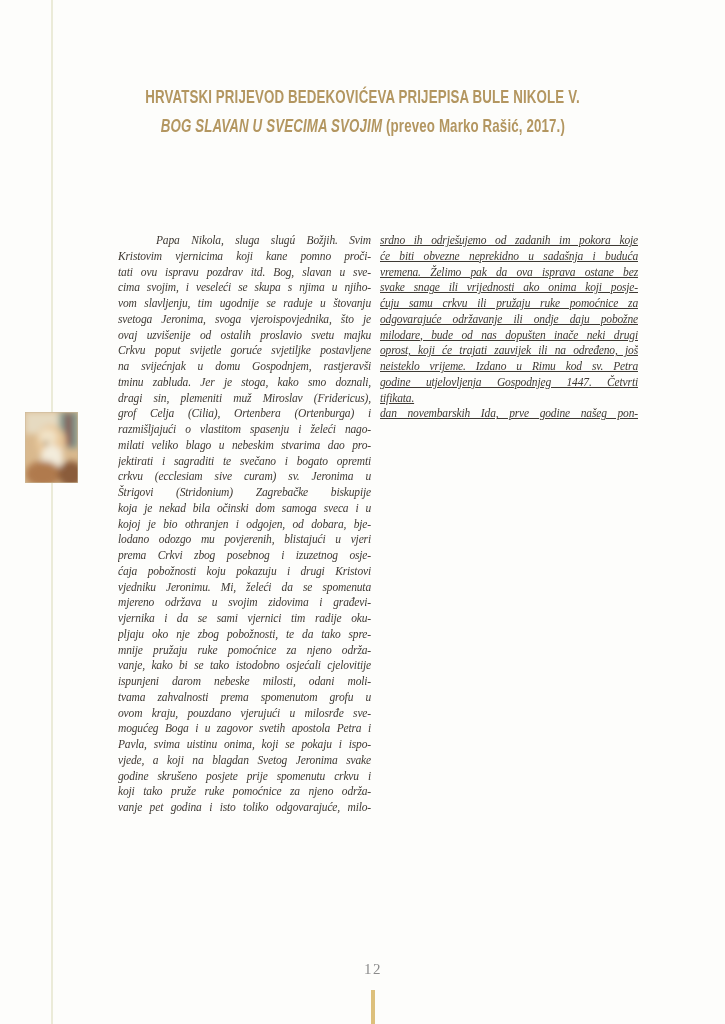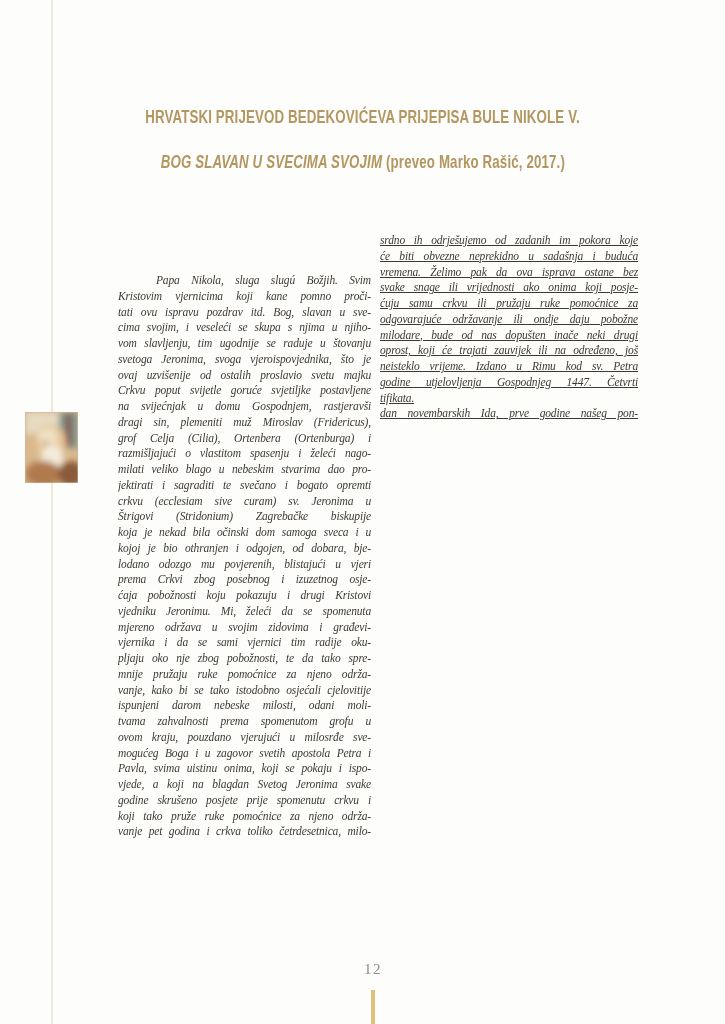--- a/index.html
+++ b/index.html
@@ -18,37 +18,37 @@
     position:absolute;left:25px;top:412px;width:53px;height:71px;z-index:2;
   }
   .figure svg{display:block;}
   
   .title-block{
     position:absolute;left:0;top:84px;width:725px;text-align:center;
     color:var(--title-gold,#b39660);
     font-family:"Liberation Sans", sans-serif;
   }
   .title-line{
-    display:block;white-space:nowrap;margin-top:20px;
+    display:block;white-space:nowrap;
   }
   .title-line .squeeze{
     display:inline-block;transform:scaleX(0.70);transform-origin:center;
     font-weight:700;font-size:19px;letter-spacing:0.2px;
   }
   .title-line1{line-height:26px;}
-  .title-line2{line-height:26px;margin-top:18px;}
+  .title-line2{line-height:26px;margin-top:2px;}
   .title-italic{font-style:italic;}
   
   .column{
     position:absolute;top:233px;overflow:hidden;
     color:var(--body-text,#3e3933);
     font-style:italic;
     font-size:11.5px;letter-spacing:-0.15px;
   }
-  .column-1{left:118px;width:253px;height:652px;margin-top:40px;}
+  .column-1{left:118px;width:253px;height:652px;}
   .column-2{left:380px;width:258px;height:652px;text-decoration:underline;}
   .textline{
     line-height:15.76px;height:15.76px;
     text-align:justify;text-align-last:justify;
     white-space:normal;overflow:hidden;
   }
   .textline.indent{text-indent:38px;}
   .textline.no-just{text-align-last:auto;}
   
   .page-number{
@@ -103,20 +103,21 @@
 <div class="column column-1">
     <div class="textline indent">Papa Nikola, sluga slugú Božjih. Svim</div>
     <div class="textline">Kristovim vjernicima koji kane pomno proči-</div>
     <div class="textline">tati ovu ispravu pozdrav itd. Bog, slavan u sve-</div>
     <div class="textline">cima svojim, i veseleći se skupa s njima u njiho-</div>
     <div class="textline">vom slavljenju, tim ugodnije se raduje u štovanju</div>
     <div class="textline">svetoga Jeronima, svoga vjeroispovjednika, što je</div>
     <div class="textline">ovaj uzvišenije od ostalih proslavio svetu majku</div>
     <div class="textline">Crkvu poput svijetle goruće svjetiljke postavljene</div>
     <div class="textline">na svijećnjak u domu Gospodnjem, rastjeravši</div>
+    <div class="textline">tminu zabluda. Jer je stoga, kako smo doznali,</div>
     <div class="textline">dragi sin, plemeniti muž Miroslav (Fridericus),</div>
     <div class="textline">grof Celja (Cilia), Ortenbera (Ortenburga) i</div>
     <div class="textline">razmišljajući o vlastitom spasenju i želeći nago-</div>
     <div class="textline">milati veliko blago u nebeskim stvarima dao pro-</div>
     <div class="textline">jektirati i sagraditi te svečano i bogato opremti</div>
     <div class="textline">crkvu (ecclesiam sive curam) sv. Jeronima u</div>
     <div class="textline">Štrigovi (Stridonium) Zagrebačke biskupije</div>
     <div class="textline">koja je nekad bila očinski dom samoga sveca i u</div>
     <div class="textline">kojoj je bio othranjen i odgojen, od dobara, bje-</div>
     <div class="textline">lodano odozgo mu povjerenih, blistajući u vjeri</div>
@@ -129,21 +130,21 @@
     <div class="textline">mnije pružaju ruke pomoćnice za njeno održa-</div>
     <div class="textline">vanje, kako bi se tako istodobno osjećali cjelovitije</div>
     <div class="textline">ispunjeni darom nebeske milosti, odani moli-</div>
     <div class="textline">tvama zahvalnosti prema spomenutom grofu u</div>
     <div class="textline">ovom kraju, pouzdano vjerujući u milosrđe sve-</div>
     <div class="textline">mogućeg Boga i u zagovor svetih apostola Petra i</div>
     <div class="textline">Pavla, svima uistinu onima, koji se pokaju i ispo-</div>
     <div class="textline">vjede, a koji na blagdan Svetog Jeronima svake</div>
     <div class="textline">godine skrušeno posjete prije spomenutu crkvu i</div>
     <div class="textline">koji tako pruže ruke pomoćnice za njeno održa-</div>
-    <div class="textline">vanje pet godina i crkva toliko četrdesetnica, milo-</div>
+    <div class="textline">vanje pet godina i isto toliko odgovarajuće, milo-</div>
   </div>
 
 <div class="column column-2">
     <div class="textline">srdno ih odrješujemo od zadanih im pokora koje</div>
     <div class="textline">će biti obvezne neprekidno u sadašnja i buduća</div>
     <div class="textline">vremena. Želimo pak da ova isprava ostane bez</div>
     <div class="textline">svake snage ili vrijednosti ako onima koji posje-</div>
     <div class="textline">ćuju samu crkvu ili pružaju ruke pomoćnice za</div>
     <div class="textline">odgovarajuće održavanje ili ondje daju pobožne</div>
     <div class="textline">milodare, bude od nas dopušten inače neki drugi</div>

